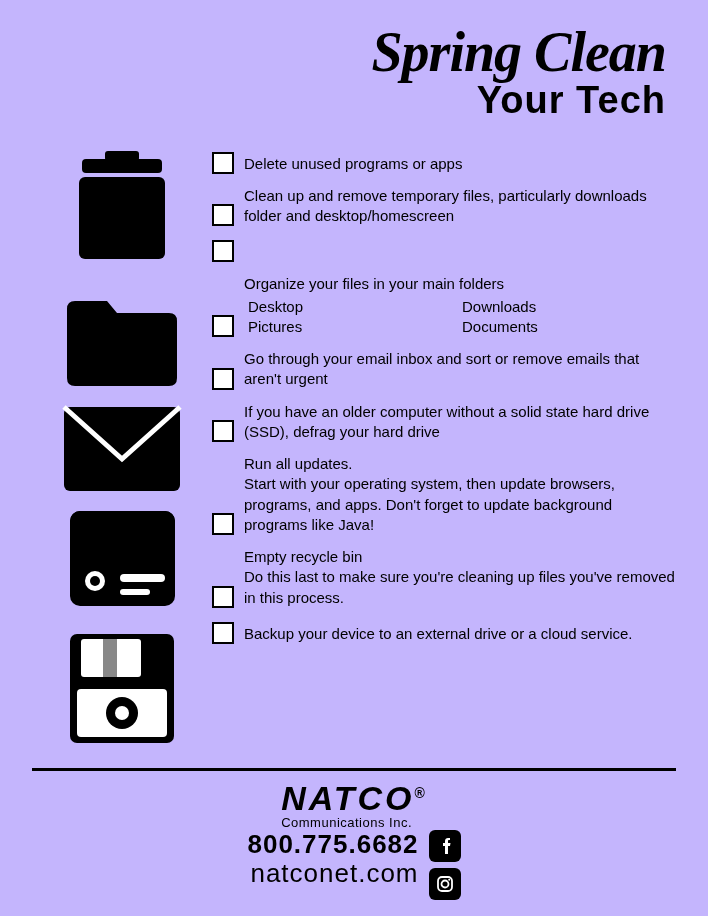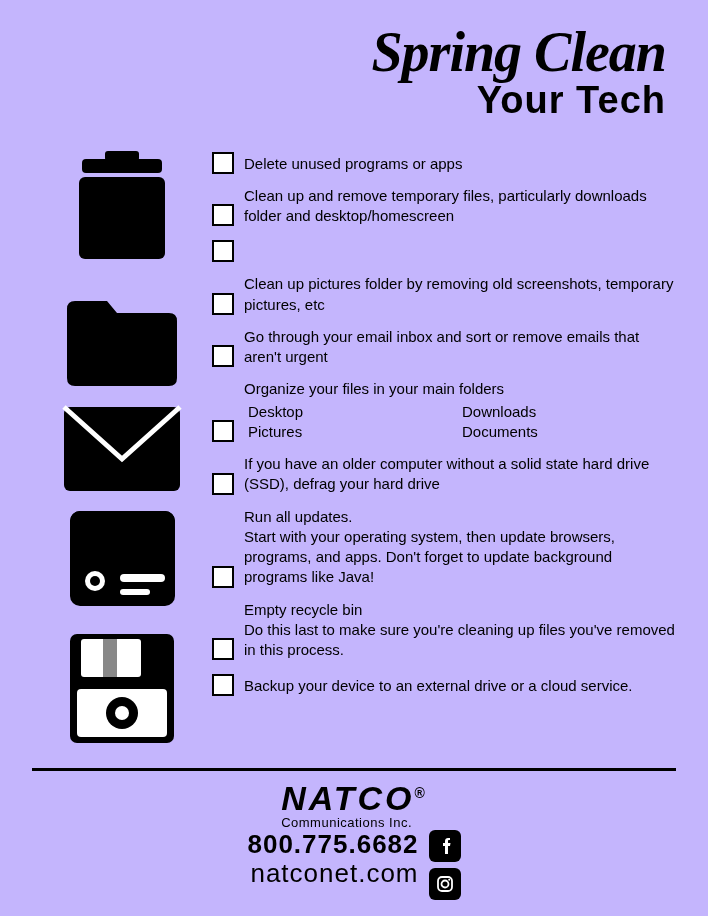--- a/index.html
+++ b/index.html
@@ -284,41 +284,37 @@
 
       <div class="checklist-item">
         <div class="checkbox"></div>
         <div class="item-text">Clean up and remove temporary files, particularly downloads folder and desktop/homescreen</div>
       </div>
 
       <div class="checklist-item">
         <div class="checkbox"></div>
       </div>
 
-      <div class="checklist-item">
-        <div class="checkbox"></div>
-        <div class="item-text">Clean up pictures folder by removing old screenshots, temporary pictures, etc</div>
-      </div>
-
-      <div class="checklist-item">
-        <div class="checkbox"></div>
-        <div class="item-text">Go through your email inbox and sort or remove emails that aren't urgent</div>
-      </div>
 
       <div class="checklist-item">
         <div class="checkbox"></div>
         <div class="item-text">
           Organize your files in your main folders
           <div class="sub-grid">
             <span>Desktop</span>
             <span>Downloads</span>
             <span>Pictures</span>
             <span>Documents</span>
           </div>
         </div>
+      </div>
+
+      <div class="checklist-item">
+        <div class="checkbox"></div>
+        <div class="item-text">Go through your email inbox and sort or remove emails that aren't urgent</div>
       </div>
 
       <div class="checklist-item">
         <div class="checkbox"></div>
         <div class="item-text">If you have an older computer without a solid state hard drive (SSD), defrag your hard drive</div>
       </div>
 
       <div class="checklist-item">
         <div class="checkbox"></div>
         <div class="item-text">Run all updates.<br>Start with your operating system, then update browsers, programs, and apps. Don't forget to update background programs like Java!</div>

